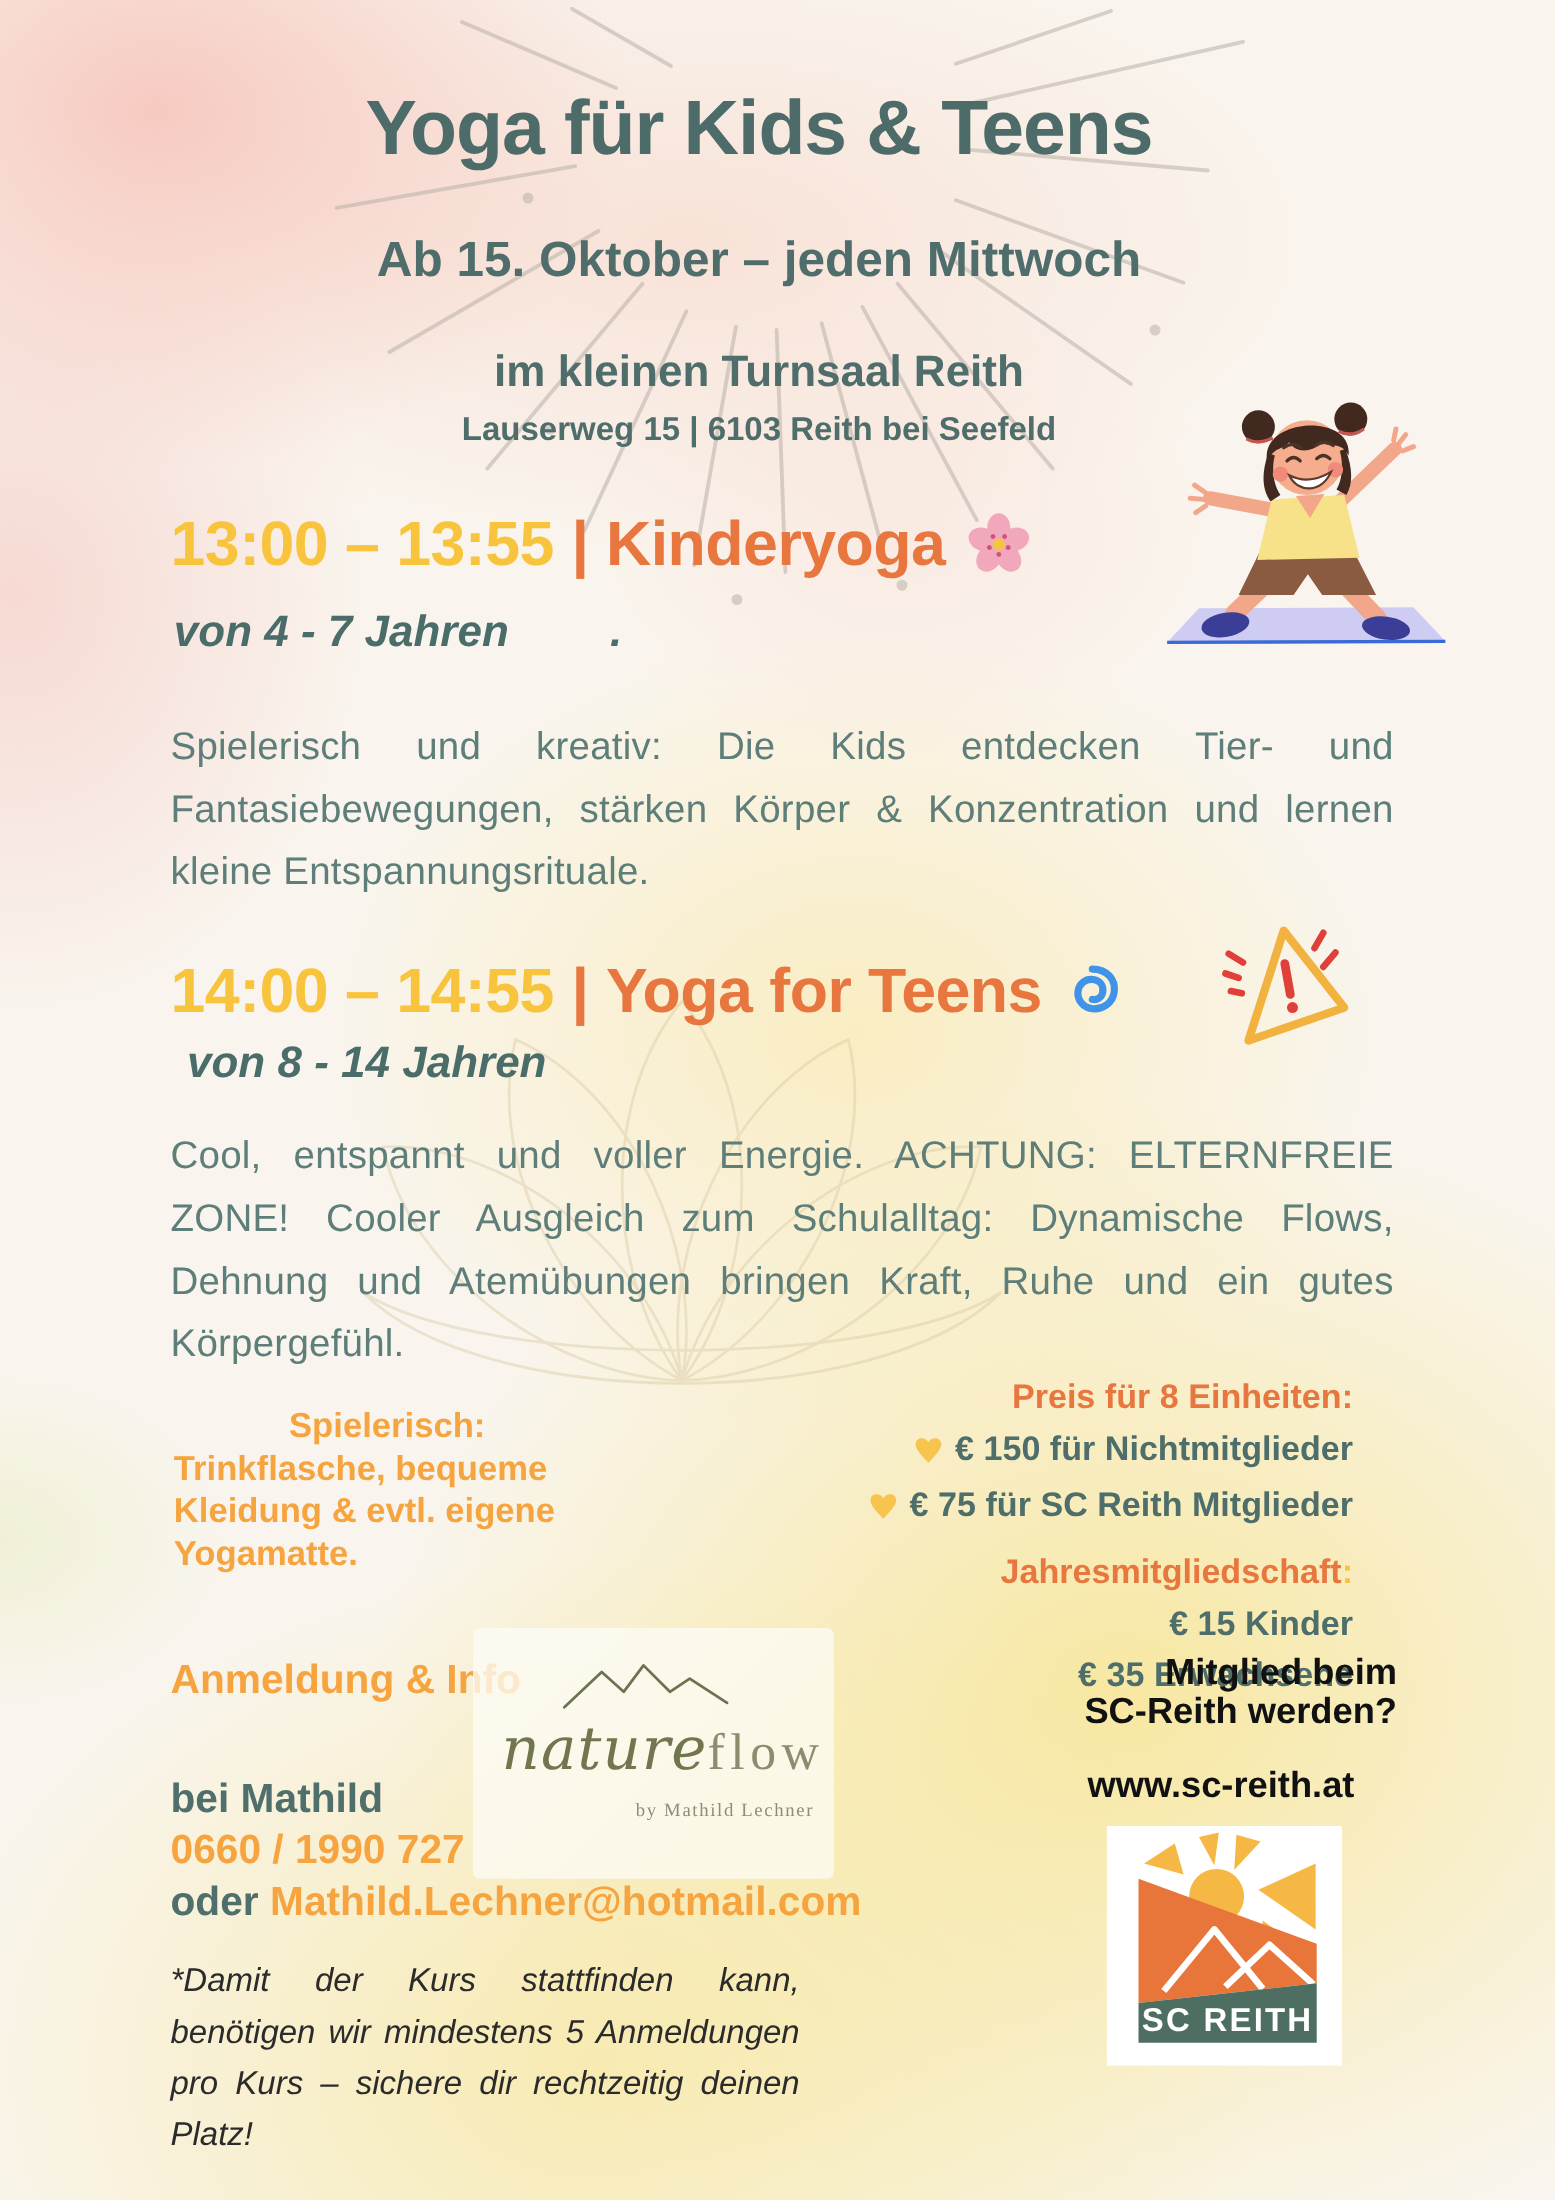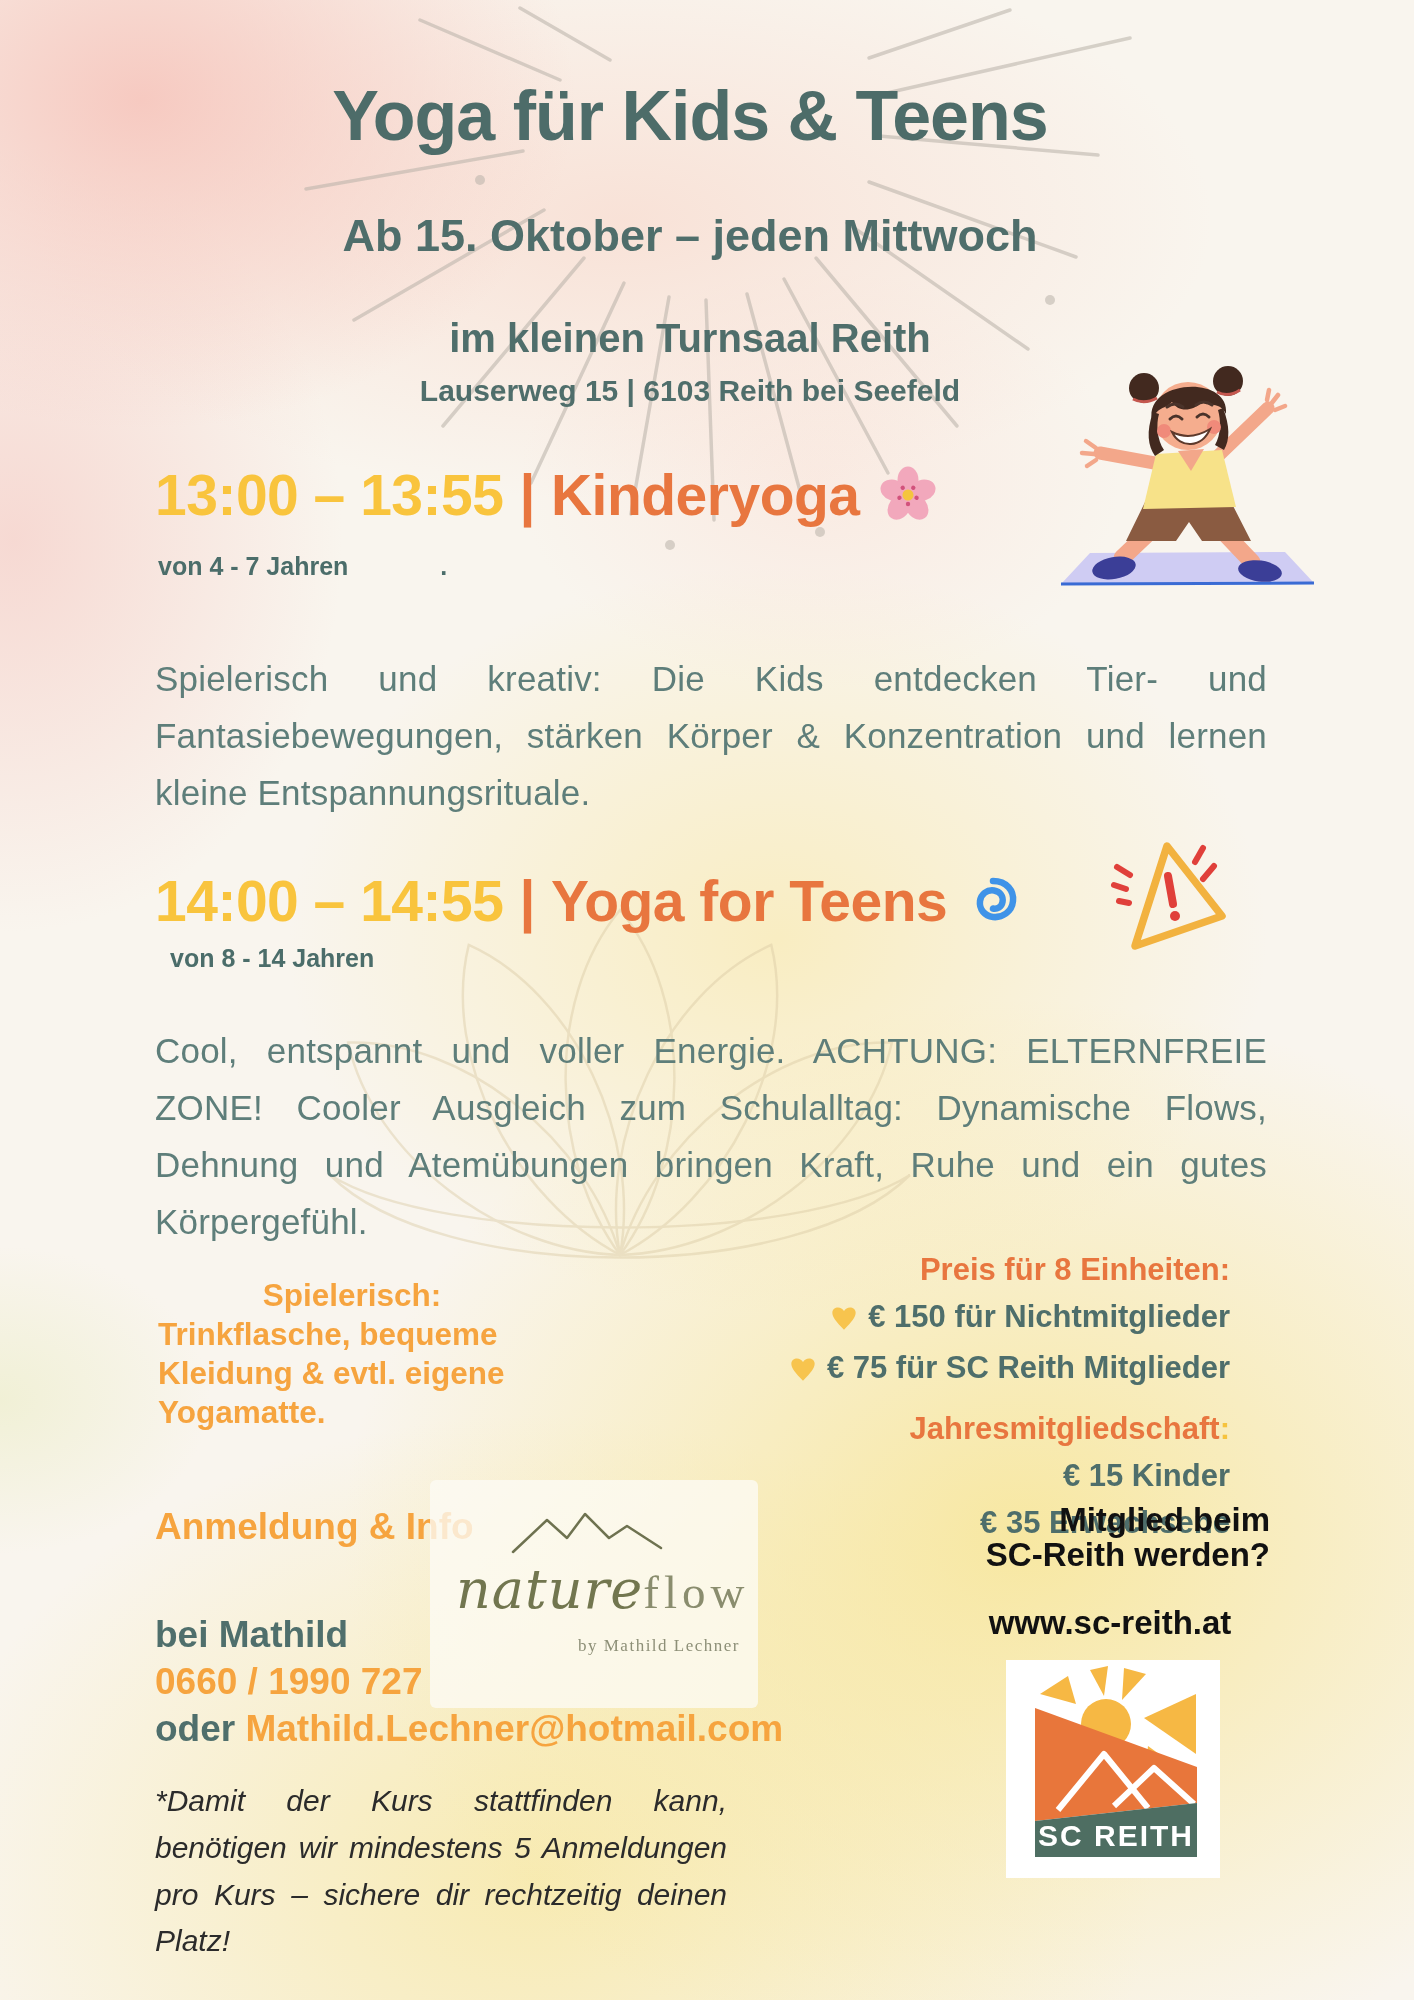--- a/index.html
+++ b/index.html
@@ -32,21 +32,21 @@
 
   .course-heading{left:155px;display:flex;align-items:center;
     font-size:57px;font-weight:bold;letter-spacing:-0.5px;white-space:nowrap;}
   .course-heading .time{color:#f9c43d;}
   .course-heading .sep{color:#e8763f;margin:0 16px;}
   .course-heading .cname{color:#e8763f;}
   .course-heading .hicon{margin-left:20px;display:inline-flex;}
   .kinder-heading{top:462px;}
   .teens-heading{top:868px;}
 
-  .age{font-size:25px;font-weight:bold;color:#4b6d6a;}
+  .age{font-size:40px;font-weight:bold;color:#4b6d6a;font-style:italic;}
   .kinder-age{left:158px;top:552px;}
   .teens-age{left:170px;top:944px;}
   .stray-dot{margin-left:92px;}
 
   .para{left:155px;width:1112px;font-size:35px;line-height:1.63;color:#5e7e7a;
     text-align:justify;letter-spacing:0.2px;}
   .para1{top:650px;}
   .para2{top:1022px;}
 
   .pricing{left:680px;top:1246px;width:550px;text-align:right;

